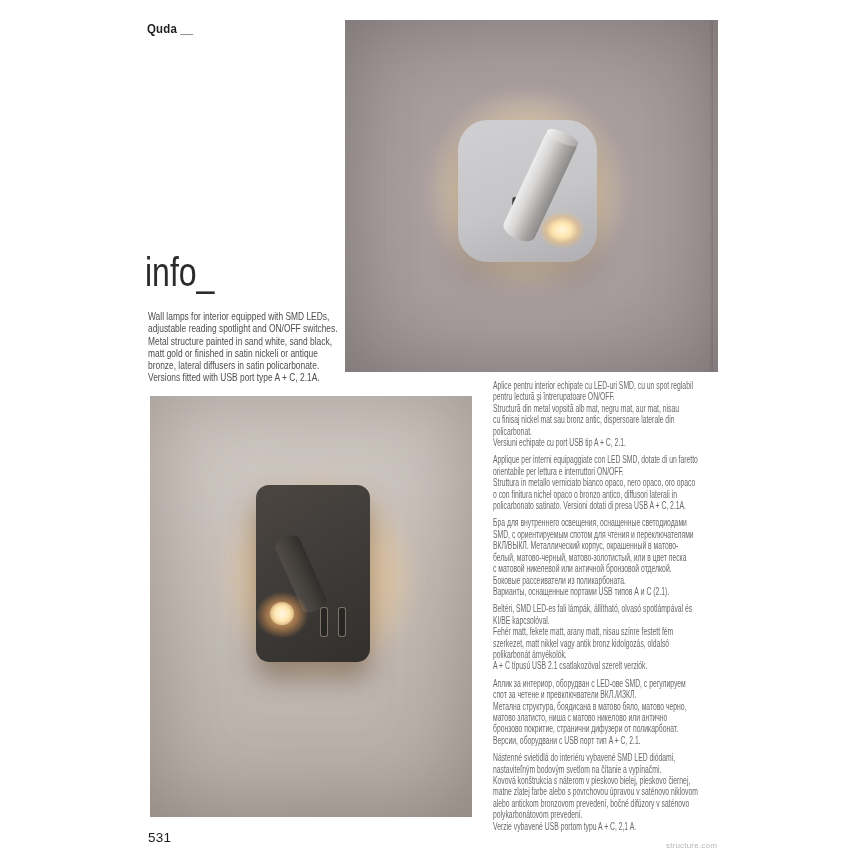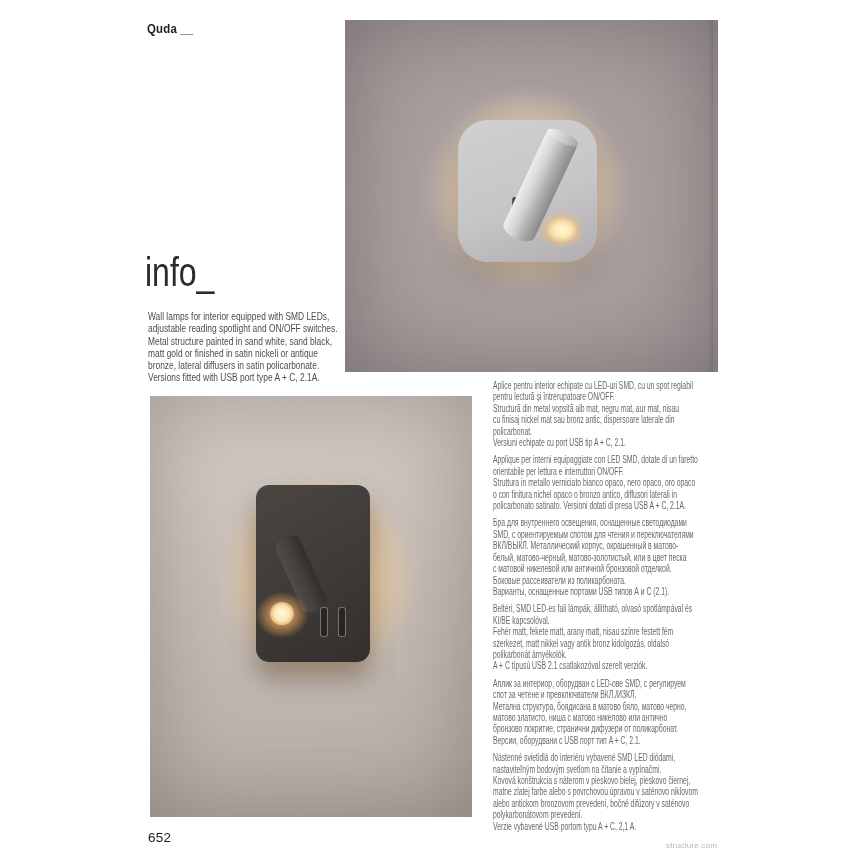--- a/index.html
+++ b/index.html
@@ -194,16 +194,16 @@
 Версии, оборудвани с USB порт тип A + C, 2.1.</p>
     <p>Nástenné svietidlá do interiéru vybavené SMD LED diódami,
 nastaviteľným bodovým svetlom na čítanie a vypínačmi.
 Kovová konštrukcia s náterom v pieskovo bielej, pieskovo čiernej,
 matne zlatej farbe alebo s povrchovou úpravou v saténovo niklovom
 alebo antickom bronzovom prevedení, bočné difúzory v saténovo
 polykarbonátovom prevedení.
 Verzie vybavené USB portom typu A + C, 2,1 A.</p>
   </div>
 
-  <div class="footer-page">652</div>
+  <div class="footer-page">531</div>
   <div class="footer-site">structure.com</div>
 
 </div>
 
 </body></html>

